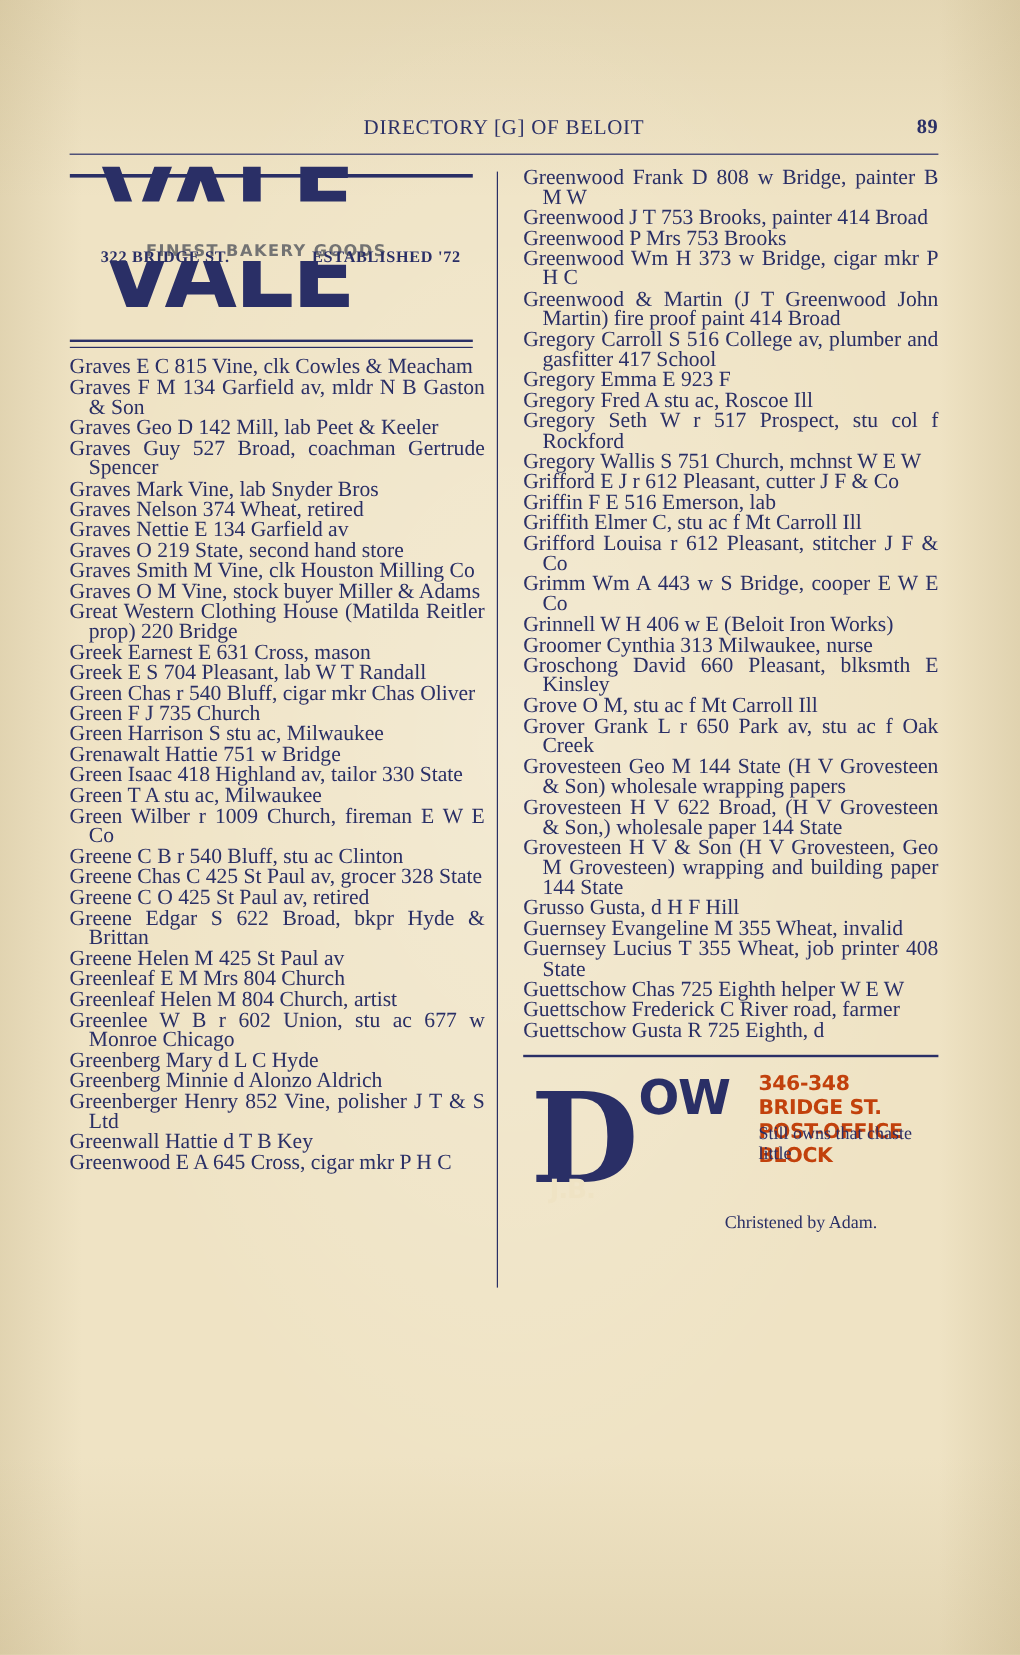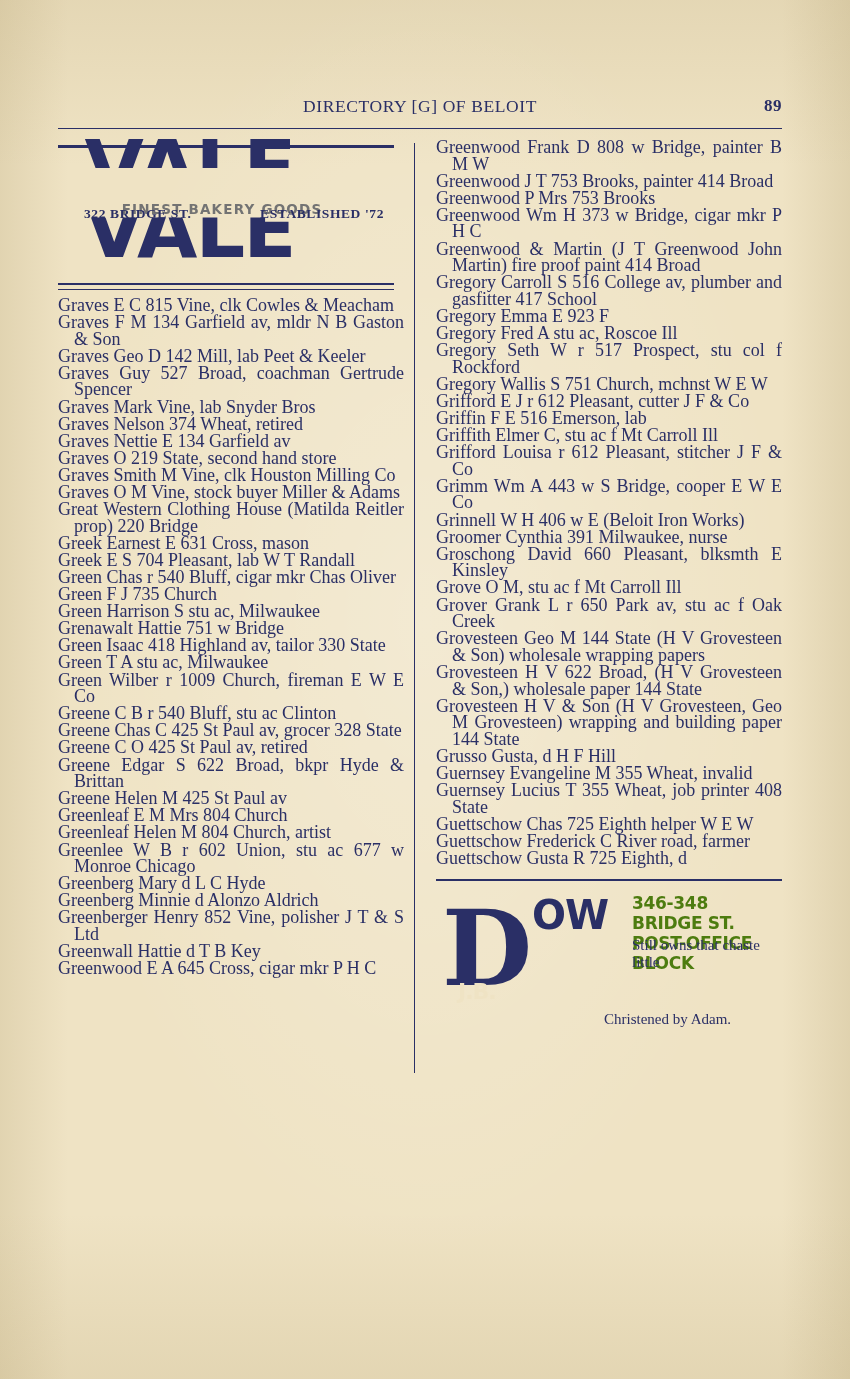--- a/index.html
+++ b/index.html
@@ -199,21 +199,21 @@
     letter-spacing: -1px;
   }
   .dow-addr {
     position: absolute;
     left: 196px;
     top: 12px;
     font-family: "DejaVu Sans", sans-serif;
     font-weight: bold;
     font-size: 17px;
     line-height: 20px;
-    color: #4d7c0f;
+    color: #c2410c;
     letter-spacing: -0.3px;
   }
   .dow-still {
     position: absolute;
     left: 196px;
     top: 56px;
     font-family: "Liberation Serif", serif;
     font-size: 15px;
     color: #2a2f66;
   }
@@ -315,21 +315,21 @@
           <div class="entry">Gregory Emma E 923 F</div>
           <div class="entry">Gregory Fred A stu ac, Roscoe Ill</div>
           <div class="entry">Gregory Seth W r 517 Prospect,  stu col f  Rockford</div>
           <div class="entry">Gregory Wallis S 751 Church,  mchnst W  E W</div>
           <div class="entry">Grifford E J r 612 Pleasant,  cutter  J  F &amp;  Co</div>
           <div class="entry">Griffin F E 516 Emerson, lab</div>
           <div class="entry">Griffith Elmer C, stu ac f Mt Carroll Ill</div>
           <div class="entry">Grifford  Louisa r 612  Pleasant, stitcher J  F &amp; Co</div>
           <div class="entry">Grimm Wm A 443 w S  Bridge, cooper E  W E Co</div>
           <div class="entry">Grinnell W  H   406   w  E   (Beloit  Iron  Works)</div>
-          <div class="entry">Groomer Cynthia 391 Milwaukee, nurse</div>
+          <div class="entry">Groomer Cynthia 313 Milwaukee, nurse</div>
           <div class="entry">Groschong David 660  Pleasant,  blksmth  E Kinsley</div>
           <div class="entry">Grove O M, stu ac f Mt Carroll Ill</div>
           <div class="entry">Grover Grank L r 650 Park av,  stu  ac f  Oak Creek</div>
           <div class="entry">Grovesteen Geo M 144 State (H V Grovesteen &amp; Son) wholesale wrapping papers</div>
           <div class="entry">Grovesteen H V  622 Broad, (H  V  Grovesteen  &amp; Son,)  wholesale paper 144 State</div>
           <div class="entry">Grovesteen H V &amp; Son  (H V Grovesteen,  Geo M Grovesteen) wrapping and building paper 144 State</div>
           <div class="entry">Grusso Gusta, d H F Hill</div>
           <div class="entry">Guernsey Evangeline   M   355 Wheat, invalid</div>
           <div class="entry">Guernsey Lucius T 355 Wheat, job printer  408 State</div>
           <div class="entry">Guettschow Chas 725 Eighth helper W E  W</div>

